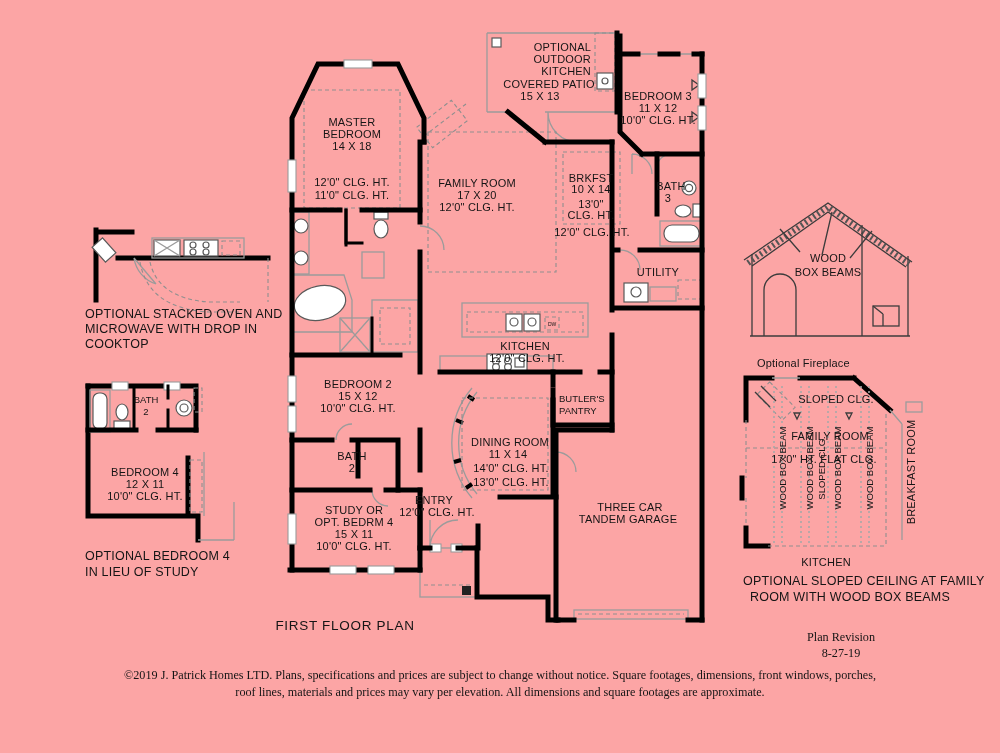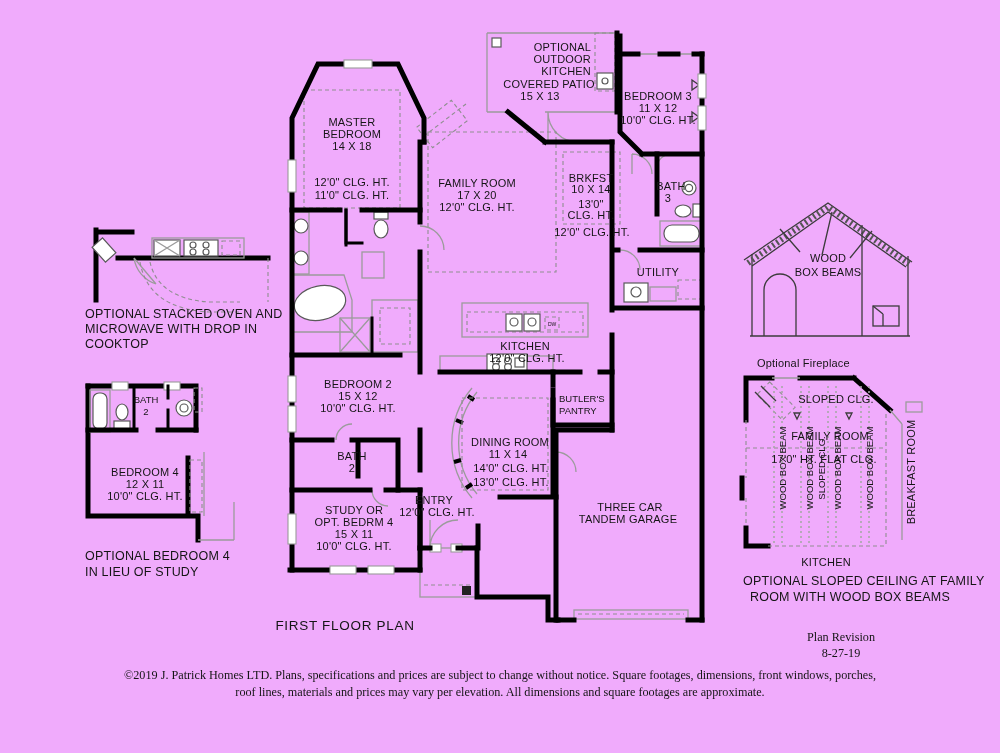--- a/index.html
+++ b/index.html
@@ -1,16 +1,16 @@
 <!DOCTYPE html>
 <html><head>
 <meta charset="utf-8">
 <style>
   html,body{margin:0;padding:0;background:#fff}
-  #stage{position:relative;width:1000px;height:753px;background:#f0abfc;overflow:hidden}
+  #stage{position:relative;width:1000px;height:753px;background:#fca5a5;overflow:hidden}
   svg{position:absolute;left:0;top:0}
   .wall{stroke:#000;stroke-width:5;fill:none;stroke-linecap:square}
   .wall3{stroke:#000;stroke-width:3;fill:none;stroke-linecap:square}
   .thin{stroke:#9b9b9b;stroke-width:1.3;fill:none}
   .thinb{stroke:#3c3c3c;stroke-width:1.3;fill:none}
   .dash{stroke:#8f8f8f;stroke-width:1.1;fill:none;stroke-dasharray:4 3}
   .dot{stroke:#a8a8a8;stroke-width:1.6;fill:none;stroke-dasharray:2 3}
   .fix{stroke:#5a5a5a;stroke-width:1.2;fill:#fff}
   .win{fill:#fff;stroke:#9b9b9b;stroke-width:1.1}
   .hatch{stroke:#555;stroke-width:6;fill:none;stroke-dasharray:2 3}

